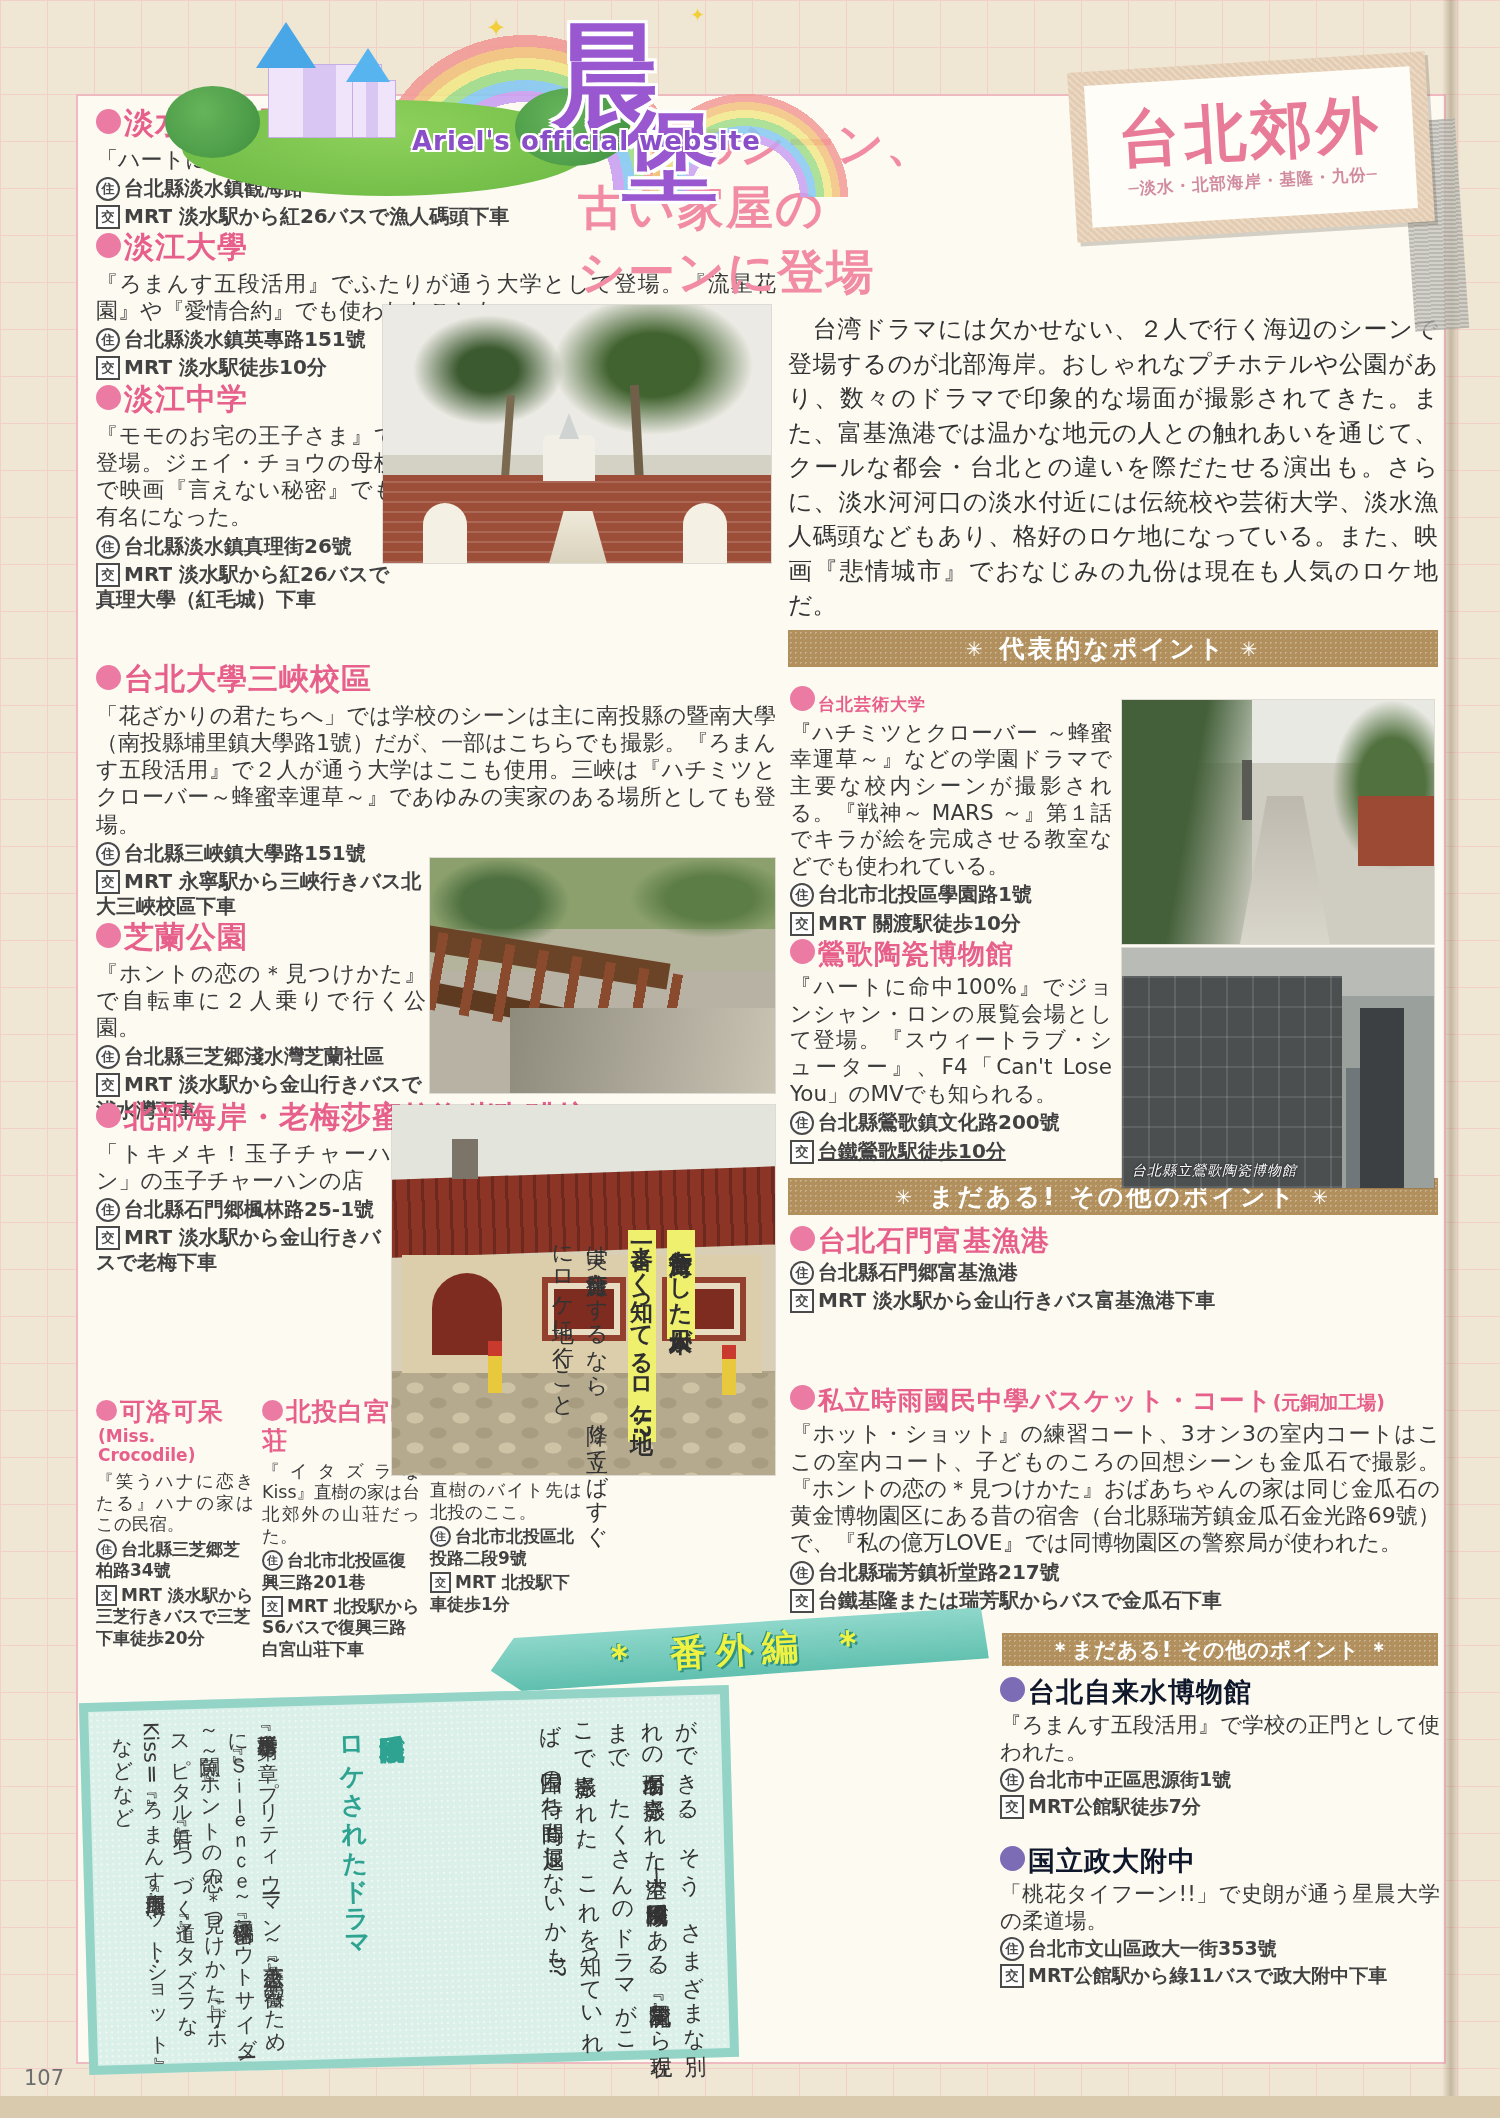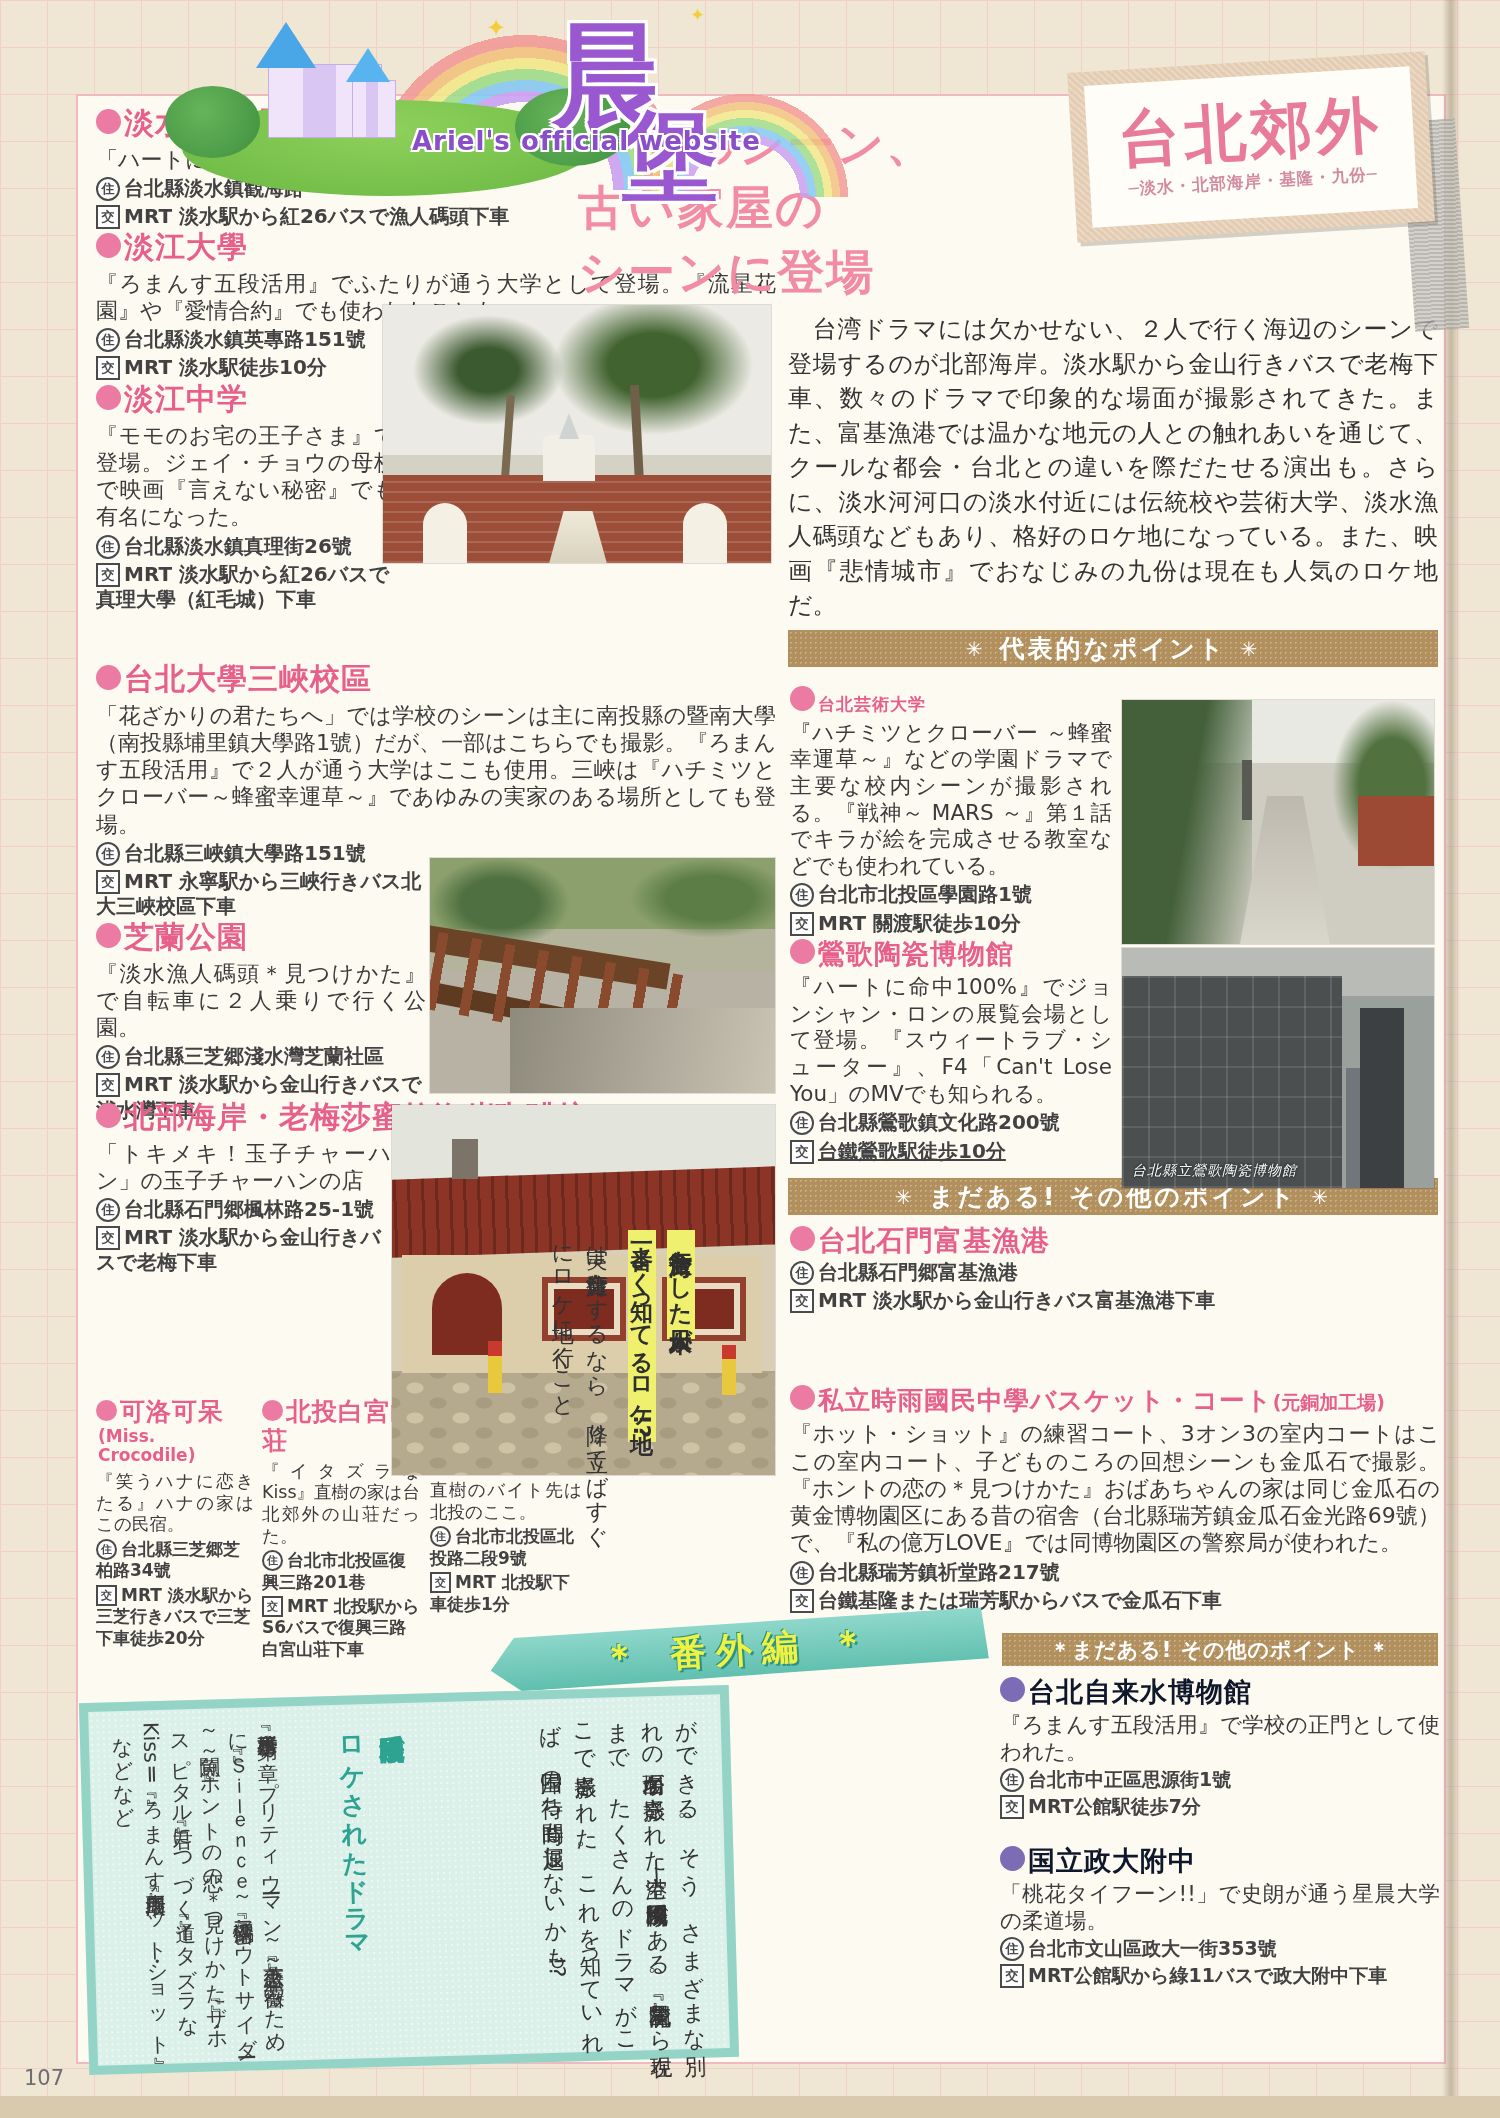--- a/index.html
+++ b/index.html
@@ -128,21 +128,21 @@
 
 <div class="abs" style="left:96px;top:662px;width:680px;">
   <div class="etitle"><span class="bullet"></span><span>台北大學三峽校區</span></div>
   <div class="edesc">「花ざかりの君たちへ」では学校のシーンは主に南投縣の暨南大學（南投縣埔里鎮大學路1號）だが、一部はこちらでも撮影。『ろまんす五段活用』で２人が通う大学はここも使用。三峽は『ハチミツとクローバー～蜂蜜幸運草～』であゆみの実家のある場所としても登場。</div>
   <div class="eline" style="width:340px;"><span class="badge circ">住</span><span>台北縣三峽鎮大學路151號</span></div>
   <div class="eline" style="width:330px;"><span class="badge">交</span><span>MRT 永寧駅から三峽行きバス北大三峽校區下車</span></div>
 </div>
 
 <div class="abs" style="left:96px;top:920px;width:330px;">
   <div class="etitle"><span class="bullet"></span><span>芝蘭公園</span></div>
-  <div class="edesc">『淡水漁人碼頭＊見つけかた』で自転車に２人乗りで行く公園。</div>
+  <div class="edesc">『ホントの恋の＊見つけかた』で自転車に２人乗りで行く公園。</div>
   <div class="eline"><span class="badge circ">住</span><span>台北縣三芝郷淺水灣芝蘭社區</span></div>
   <div class="eline"><span class="badge">交</span><span>MRT 淡水駅から金山行きバスで淺水灣下車</span></div>
 </div>
 
 <div class="abs" style="left:96px;top:1100px;width:560px;">
   <div class="etitle"><span class="bullet"></span><span>北部海岸・老梅莎蜜拉海岸珈琲坊</span></div>
   <div class="edesc" style="width:295px;">「トキメキ！玉子チャーハン」の玉子チャーハンの店</div>
   <div class="eline" style="width:290px;"><span class="badge circ">住</span><span>台北縣石門郷楓林路25-1號</span></div>
   <div class="eline" style="width:290px;"><span class="badge">交</span><span>MRT 淡水駅から金山行きバスで老梅下車</span></div>
 </div>
@@ -167,21 +167,21 @@
   <div class="eline"><span class="badge circ">住</span><span>台北市北投區北投路二段9號</span></div>
   <div class="eline"><span class="badge">交</span><span>MRT 北投駅下車徒歩1分</span></div>
 </div>
 
 <div class="abs headline" style="left:578px;top:112px;">
   <div class="ind">海のシーン、</div>
   <div>古い家屋の</div>
   <div>シーンに登場</div>
 </div>
 
-<div class="abs intro" style="left:788px;top:312px;">　台湾ドラマには欠かせない、２人で行く海辺のシーンで登場するのが北部海岸。淡水駅から金山行きバスで老梅下車、数々のドラマで印象的な場面が撮影されてきた。また、富基漁港では温かな地元の人との触れあいを通じて、クールな都会・台北との違いを際だたせる演出も。さらに、淡水河河口の淡水付近には伝統校や芸術大学、淡水漁人碼頭などもあり、格好のロケ地になっている。また、映画『悲情城市』でおなじみの九份は現在も人気のロケ地だ。</div>
+<div class="abs intro" style="left:788px;top:312px;">　台湾ドラマには欠かせない、２人で行く海辺のシーンで登場するのが北部海岸。おしゃれなプチホテルや公園があり、数々のドラマで印象的な場面が撮影されてきた。また、富基漁港では温かな地元の人との触れあいを通じて、クールな都会・台北との違いを際だたせる演出も。さらに、淡水河河口の淡水付近には伝統校や芸術大学、淡水漁人碼頭などもあり、格好のロケ地になっている。また、映画『悲情城市』でおなじみの九份は現在も人気のロケ地だ。</div>
 
 <div class="abs banner" style="left:788px;top:630px;width:650px;height:37px;">
   <span class="star">✳</span>
   <span>代表的なポイント</span>
   <span class="star">✳</span>
 </div>
 
 <div class="abs" style="left:790px;top:686px;width:460px;">
   <div class="etitle" style="font-size:17px;"><span class="bullet"></span><span>台北芸術大学</span></div>
   <div class="edesc" style="width:322px;font-size:21.5px;">『ハチミツとクローバー ～蜂蜜幸運草～』などの学園ドラマで主要な校内シーンが撮影される。『戦神～ MARS ～』第１話でキラが絵を完成させる教室などでも使われている。</div>

